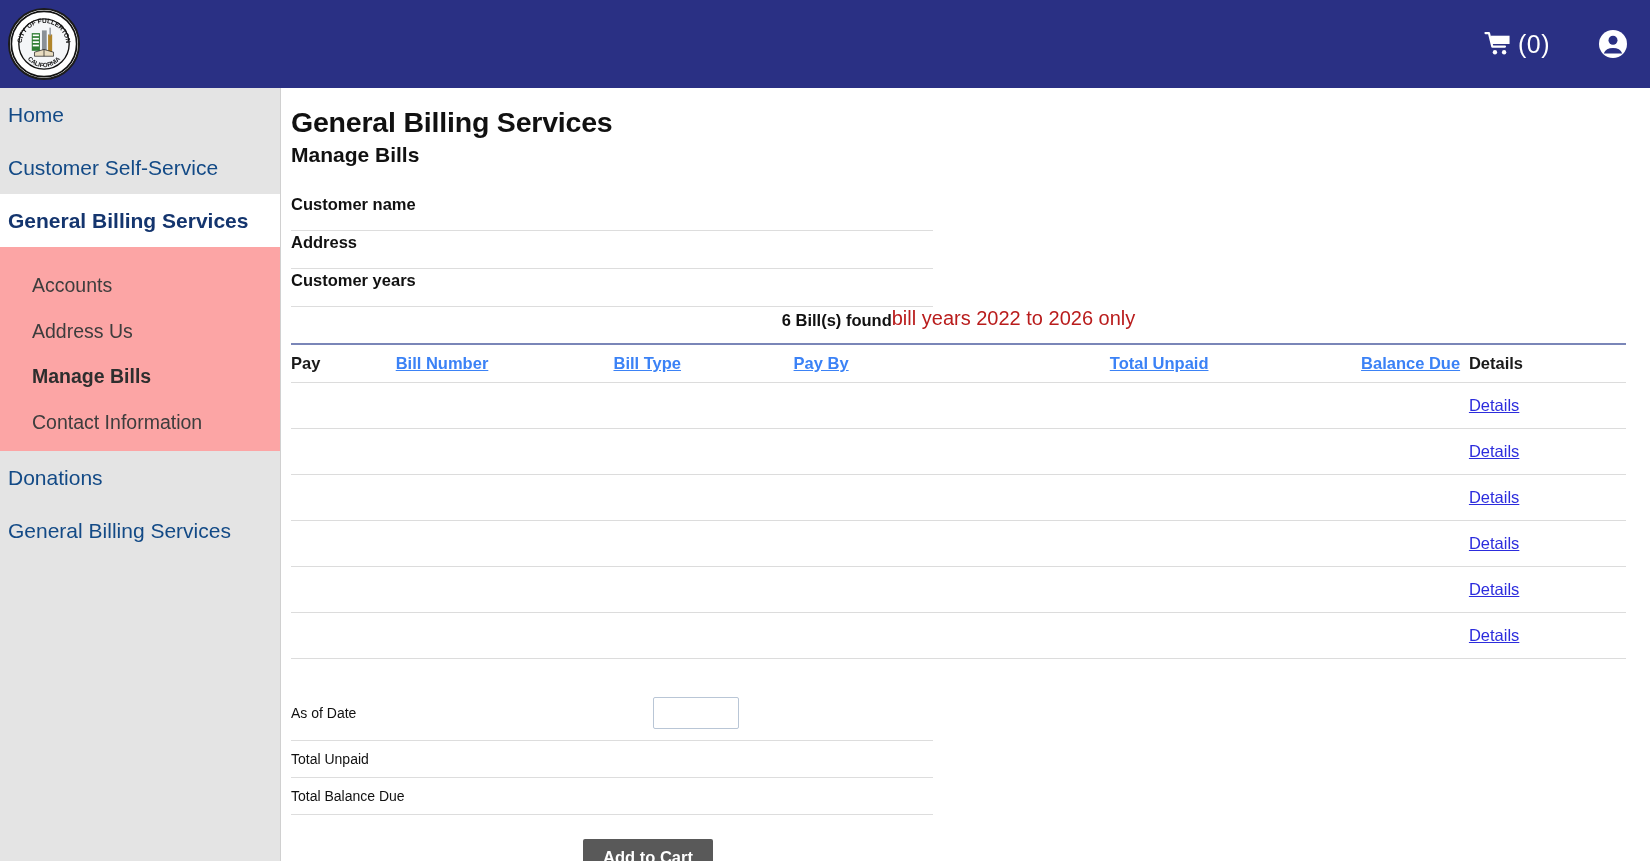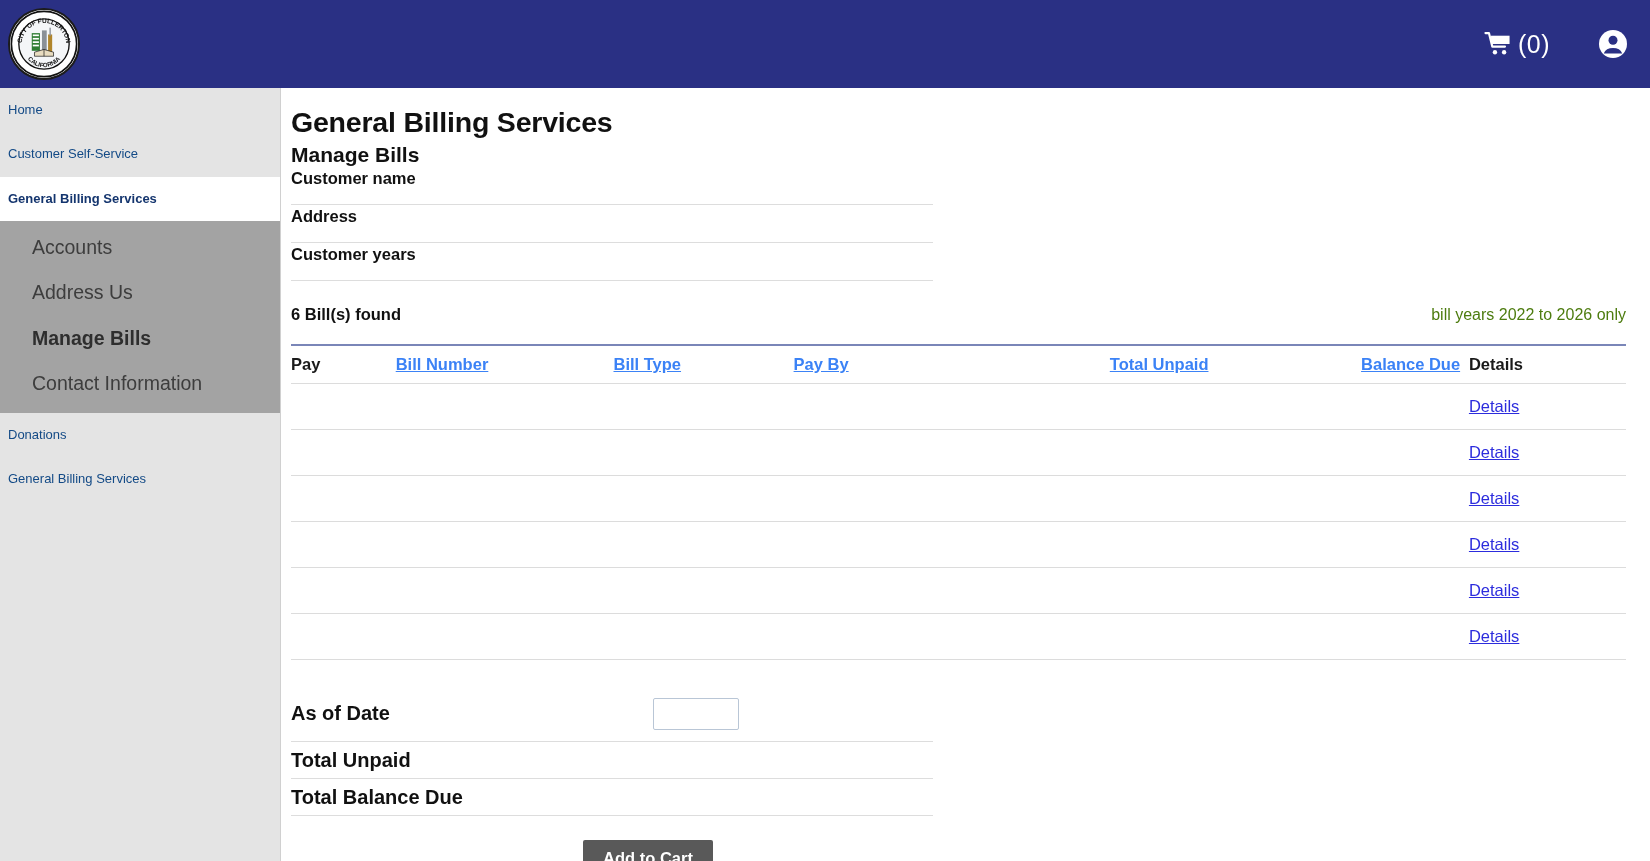--- a/index.html
+++ b/index.html
@@ -40,27 +40,27 @@
 
   
   .sidebar {
     position: absolute; left: 0; top: 88px;
     width: 281px; height: 773px;
     background: #e4e4e4;
     border-right: 1px solid #d0d0d0;
   }
   .nav-top {
     display: block; padding: 15px 0 15px 8px;
-    color: #134a86; font-size: 13px; text-decoration: none;
+    color: #134a86; font-size: 21px; text-decoration: none;
     cursor: pointer; line-height: 1.1;
   }
   .nav-top.active {
     background: #ffffff; color: #14356e; font-weight: bold;
   }
-  .subnav { background: #a3a3a3; padding: 4px 0 6px 0; }
+  .subnav { background: #fca5a5; padding: 16px 0 6px 0; }
   .nav-sub {
     display: block; padding: 12px 0 12px 32px;
     color: #3d3d3d; font-size: 19.5px; text-decoration: none;
     cursor: pointer; line-height: 1.1;
   }
   .nav-sub.current { font-weight: bold; color: #2e2e2e; }
 
   
   .main {
     position: absolute; left: 281px; top: 88px;
@@ -69,36 +69,36 @@
     padding: 18px 24px 0 10px;
   }
   h1.page-title {
     margin: 0 0 0 0; font-size: 28.5px; font-weight: bold;
     color: #111; letter-spacing: -0.2px;
   }
   h2.page-subtitle {
     margin: 4px 0 0 0; font-size: 21px; font-weight: bold; color: #111;
   }
 
-  .field-list { width: 642px; }
+  .field-list { margin-top: 26px; width: 642px; }
   .field-row {
     height: 38px; border-bottom: 1px solid #dddddd;
     display: flex; align-items: flex-start; padding-top: 2px;
   }
   .field-label { font-size: 16.5px; font-weight: bold; color: #111; }
   .field-value { font-size: 16.5px; color: #222; margin-left: 24px; }
 
   
   .bills-head {
-    margin-top: 24px; display: flex; align-items: flex-end;
-    justify-content: space-between;
-    border-bottom: 2px solid #7a86b8; padding-bottom: 20px;
+    display: flex; align-items: flex-end;
+    justify-content: center;
+    border-bottom: 2px solid #7a86b8; padding-bottom: 13px;
   }
   .bills-found { font-size: 16.5px; font-weight: bold; color: #111; }
-  .bills-note { font-size: 16px; color: #4d7c0f; }
+  .bills-note { font-size: 20px; color: #b91c1c; }
 
   table.bills { width: 100%; border-collapse: collapse; table-layout: fixed; }
   table.bills th {
     text-align: left; padding: 9px 0 9px 0;
     font-size: 16.5px; font-weight: bold;
     border-bottom: 1px solid #dcdcdc;
     vertical-align: top;
   }
   table.bills th.plain { color: #1a1a1a; }
   table.bills th a, a.link {
@@ -119,21 +119,21 @@
   .details-cell a { color: #2c2cdd; text-decoration: underline; cursor: pointer; }
 
   
   .totals { margin-top: 26px; width: 642px; }
   .total-row {
     border-bottom: 1px solid #dddddd;
     display: flex; align-items: center;
     height: 37px;
   }
   .total-row.asof { height: 56px; }
-  .total-label { font-size: 20px; font-weight: bold; color: #111; width: 362px; }
+  .total-label { font-size: 14px; font-weight: normal; color: #111; width: 362px; }
   .asof-input {
     width: 86px; height: 32px;
     border: 1px solid #b9c6d6; background: #fff; border-radius: 2px;
     font-family: "Liberation Sans", sans-serif; font-size: 15px;
     padding: 2px 5px; color: #222;
   }
   .total-value { font-size: 16.5px; color: #222; }
 
   .btn-row { margin-top: 24px; width: 714px; display: flex; justify-content: center; }
   .btn-add {

